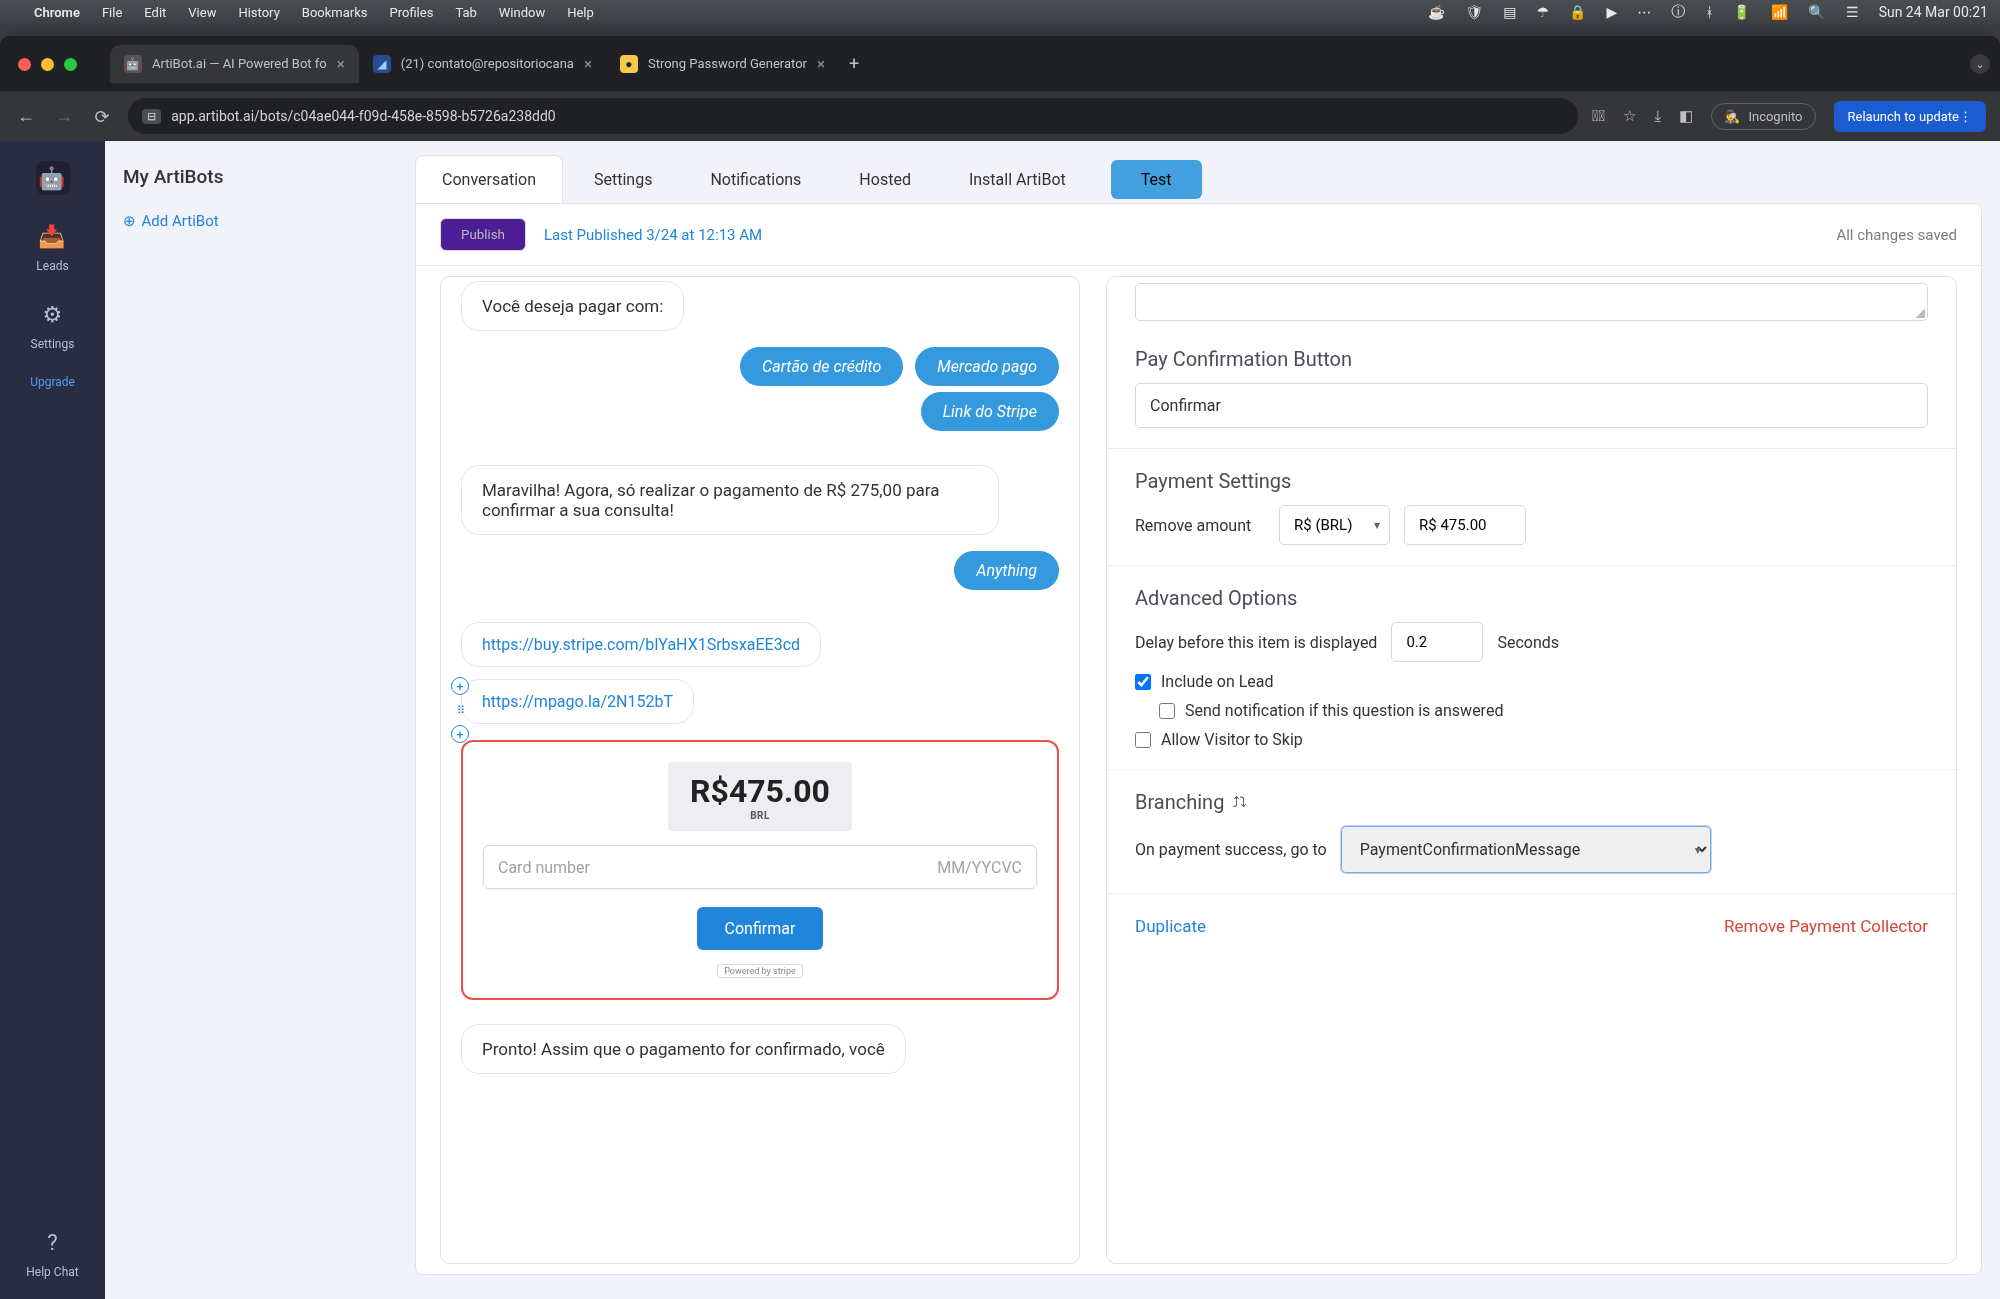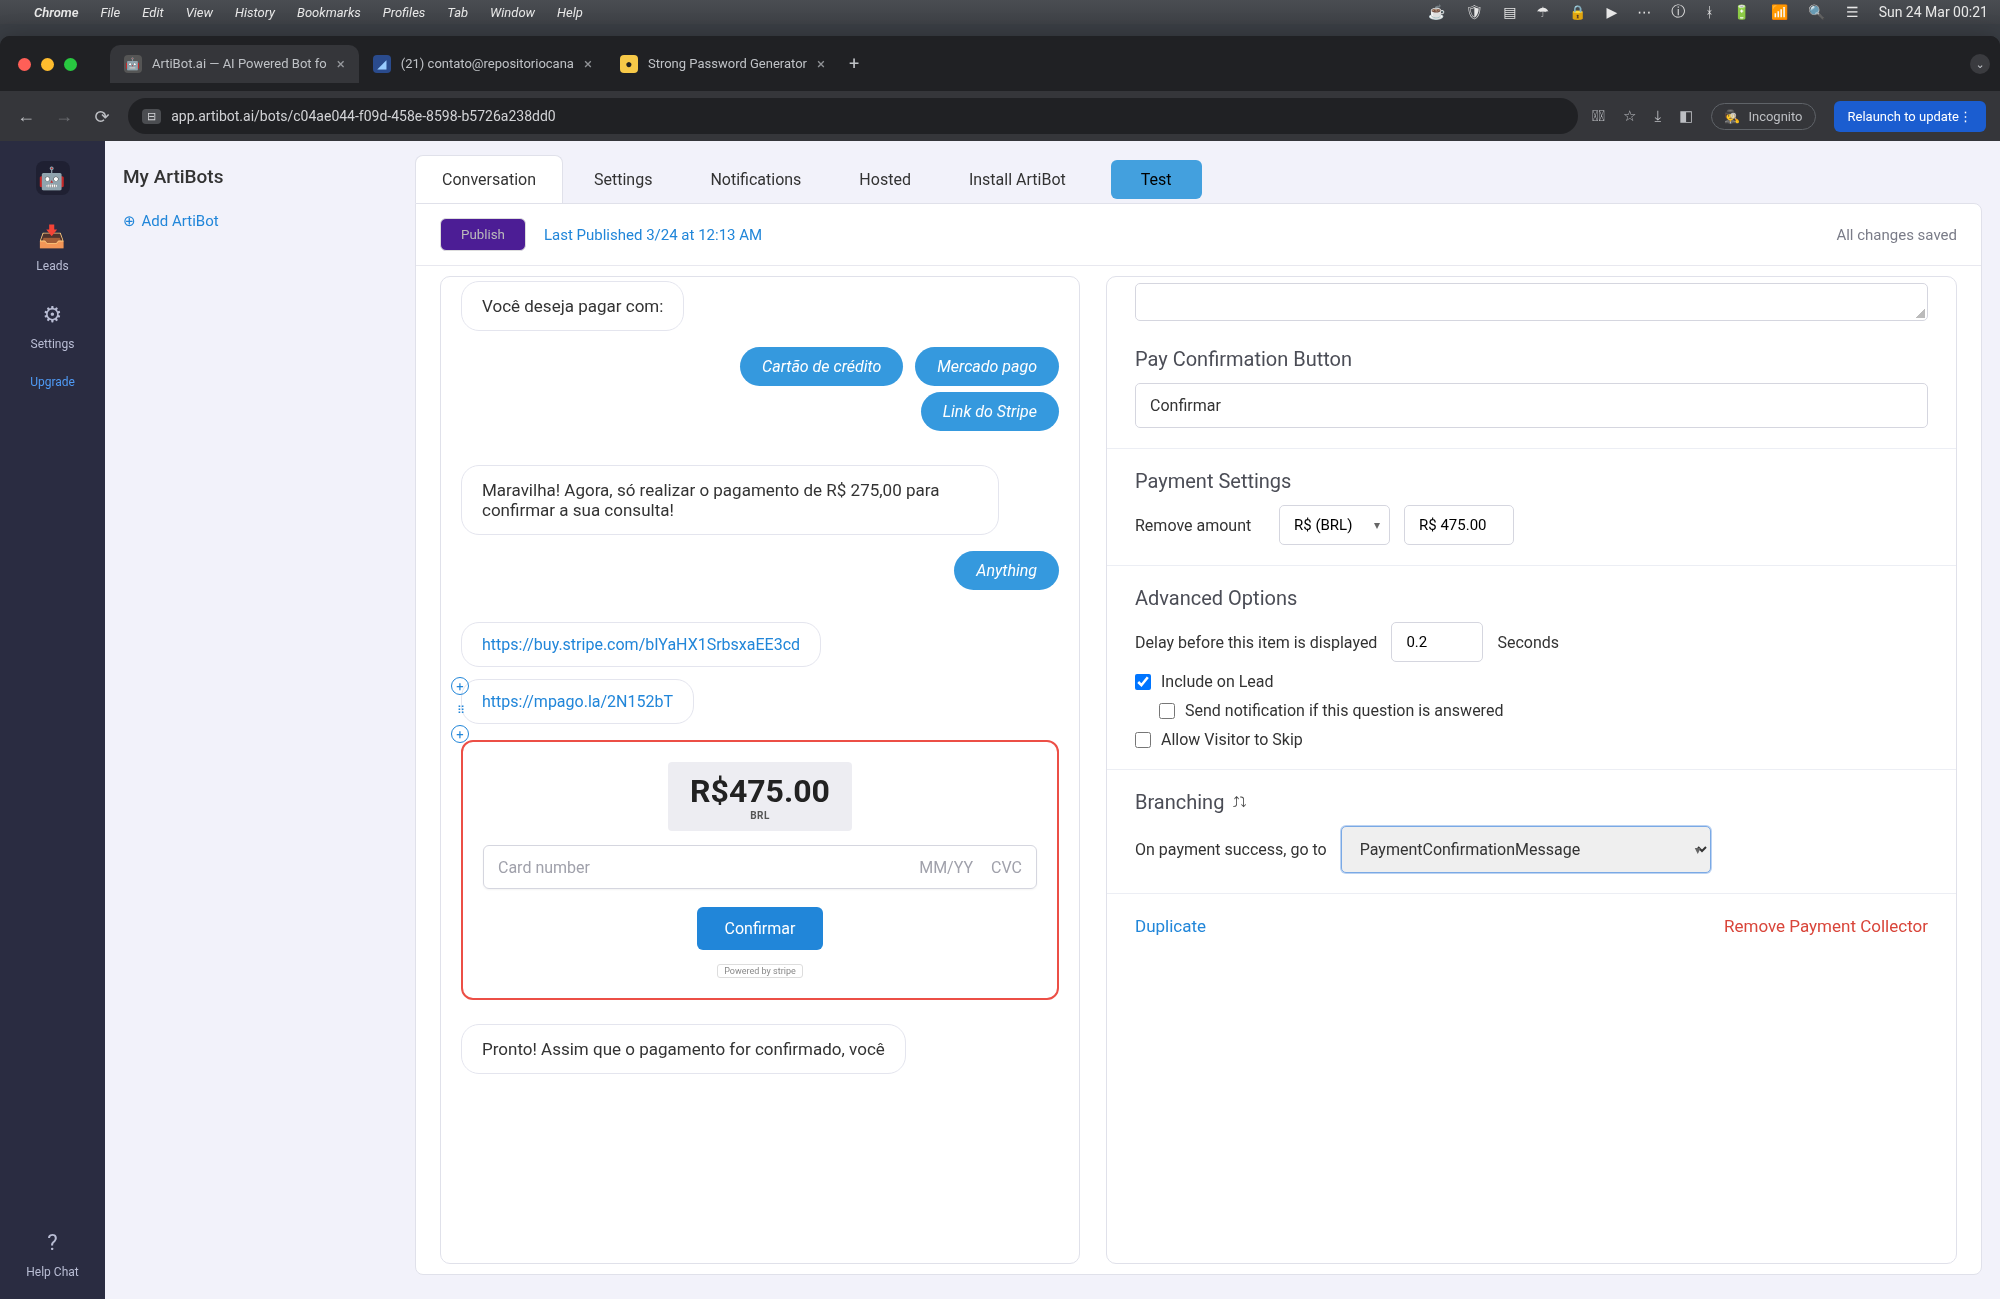--- a/index.html
+++ b/index.html
@@ -1,20 +1,20 @@
 <!DOCTYPE html>
 <html><head>
 <meta charset="utf-8">
 <style>
 * { margin:0; padding:0; box-sizing:border-box; font-family:-apple-system,BlinkMacSystemFont,"Segoe UI",Roboto,sans-serif; }
 body { width:2000px; height:1299px; background:#3a3e44; overflow:hidden; position:relative; }
 
 
 .menubar { height:24px; width:100%; background:linear-gradient(to bottom,#4a4d52,#3e4146); display:flex; align-items:center; color:#e8e8e8; font-size:13px; padding:0 12px; justify-content:space-between; }
-.menubar-left { display:flex; gap:22px; align-items:center;font-style:italic; }
+.menubar-left { display:flex; gap:22px; align-items:center; }
 .menubar-left span:first-child { font-size:16px; }
 .menubar-right { display:flex; gap:20px; align-items:center; font-size:14px; }
 .menubar .app-name { font-weight:600; }
 
 
 .browser { position:absolute; top:36px; left:0; width:2000px; height:1263px; background:#202124; border-radius:10px 10px 0 0; overflow:hidden; box-shadow:0 4px 24px rgba(0,0,0,.35); }
 .traffic { position:absolute; top:22px; left:18px; display:flex; gap:10px; }
 .traffic .dot { width:13px; height:13px; border-radius:50%; }
 .traffic .r { background:#ff5f57; } .traffic .y { background:#febc2e; } .traffic .g { background:#28c840; }
 
@@ -77,21 +77,21 @@
 
 .gutter { position:absolute; left:-10px; display:flex; flex-direction:column; gap:6px; color:#2186d9; font-size:16px; align-items:center; }
 .gutter span { width:18px; height:18px; border:1.5px solid #2186d9; border-radius:50%; display:flex; align-items:center; justify-content:center; font-size:13px; line-height:1; }
 .gutter .drag { border:none; font-size:11px; letter-spacing:-2px; color:#2186d9; }
 
 .stripe-card { border:2px solid #ec4f46; border-radius:12px; padding:20px; margin:10px 0; display:flex; flex-direction:column; align-items:center; }
 .price-box { background:#ededf2; padding:10px 22px; border-radius:4px; text-align:center; margin-bottom:14px; }
 .price-box .amt { font-size:32px; font-weight:700; color:#222; }
 .price-box .cur { font-size:10px; font-weight:700; color:#555; letter-spacing:.5px; }
 .cardrow { width:100%; border:1px solid #d5d6df; border-radius:6px; height:44px; display:flex; align-items:center; padding:0 14px; font-size:16px; color:#a0a1ab; justify-content:space-between; box-shadow:0 1px 2px rgba(0,0,0,.05); }
-.cardrow .right { display:flex; gap:18px; }
+.cardrow .right { display:flex; }
 .confirm-btn { background:#2186d9; color:#fff; border:none; border-radius:6px; padding:12px 28px; font-size:16px; margin-top:18px; }
 .powered { font-size:9px; color:#888; border:1px solid #ddd; border-radius:3px; padding:1px 6px; margin-top:14px; }
 
 
 .settings-pane { flex:1; border:1px solid #e0e1ea; border-radius:10px; margin:10px 24px 10px 0; padding:0 28px 20px; overflow-y:auto; }
 .textarea-ghost { width:100%; height:38px; border:1px solid #d5d6df; border-radius:5px; margin-top:6px; resize:both; position:relative; }
 .textarea-ghost::after { content:''; position:absolute; right:2px; bottom:2px; width:10px; height:10px; background:linear-gradient(135deg,transparent 50%,#bbb 50%); }
 .section-title { font-size:20px; color:#4b4d56; margin:26px 0 12px; font-weight:400; }
 .input { width:100%; border:1px solid #d5d6df; border-radius:5px; padding:12px 14px; font-size:16px; color:#333; }
 .row { display:flex; align-items:center; gap:14px; margin:10px 0; font-size:16px; color:#333; }
@@ -301,21 +301,21 @@
             <div class="divider"></div>
 
             <div class="section-title" style="margin-top:4px">Payment Settings</div>
             <div class="row">
               <label>Remove amount</label>
               <span class="select-wrap">
                 <select class="select">
                   <option>R$ (BRL)</option>
                 </select>
               </span>
-              <input class="small-input" style="width: 110px;" value="R$ 475.00">
+              <input class="small-input" style="width: 122px;" value="R$ 475.00">
             </div>
 
             <div class="divider"></div>
 
             <div class="section-title" style="margin-top:4px">Advanced Options</div>
             <div class="row">
               <span style="flex:0 0 auto">Delay before this item is displayed</span>
               <input class="small-input" style="width: 92px;" value="0.2">
               <span>Seconds</span>
             </div>

